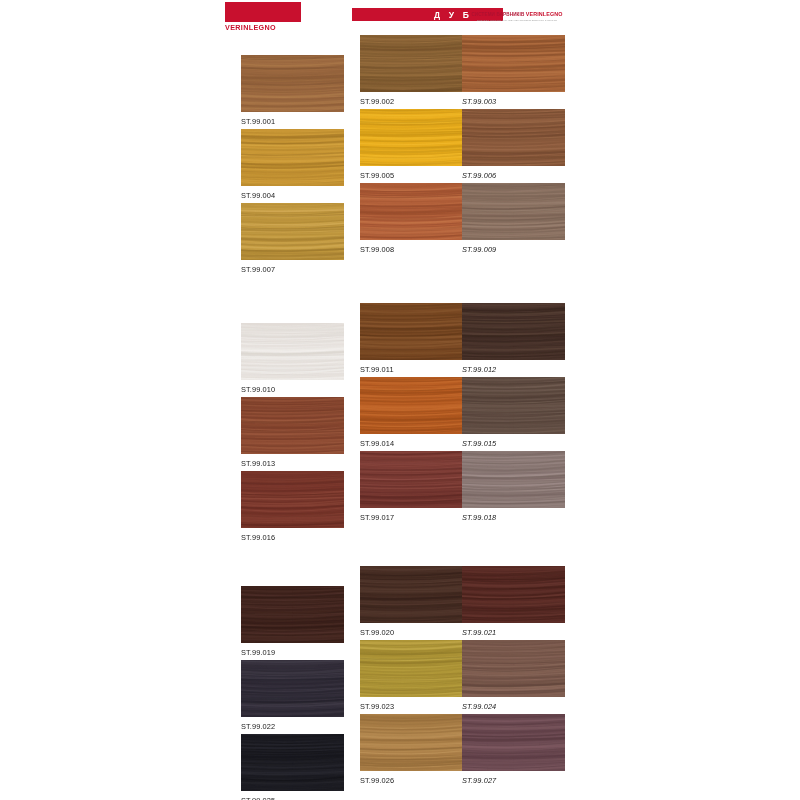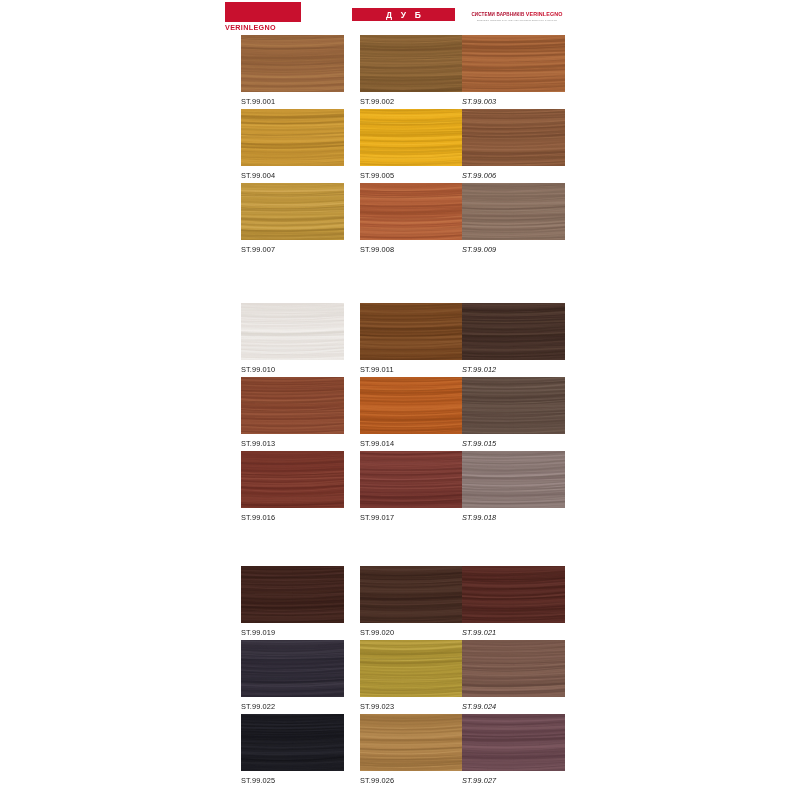--- a/index.html
+++ b/index.html
@@ -55,20 +55,21 @@
   .dub-banner {
     position: absolute;
     left: 127px;
     top: 6px;
     width: 103px;
     height: 13px;
     background: #c8102e;
     display: flex;
     align-items: center;
     justify-content: center;
+    padding-left: 48px;
   }
   .dub-banner span {
     color: #ffffff;
     font-size: 8.5px;
     font-weight: bold;
     letter-spacing: 3.2px;
     padding-left: 3px;
   }
 
   .right-legend {
@@ -105,21 +106,21 @@
     left: 241px;
   }
   .swatch-row {
     position: relative;
     height: 77px;
   }
   .swatch-cell {
     position: absolute;
     width: 103px;
   }
-  .swatch-cell.c0 { left: 0px; }
+  .swatch-cell.c0 { left: 0px; margin-top: 20px; }
   .swatch-cell.c1 { left: 109px; margin-left: 10px; }
   .swatch-cell.c2 { left: 221px; font-style: italic; }
 
   .swatch-chip {
     width: 103px;
     height: 57px;
     position: relative;
     overflow: hidden;
   }
   .grain {

